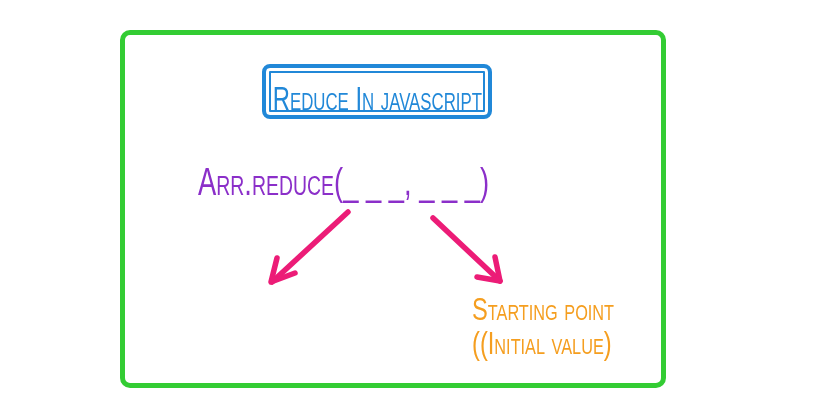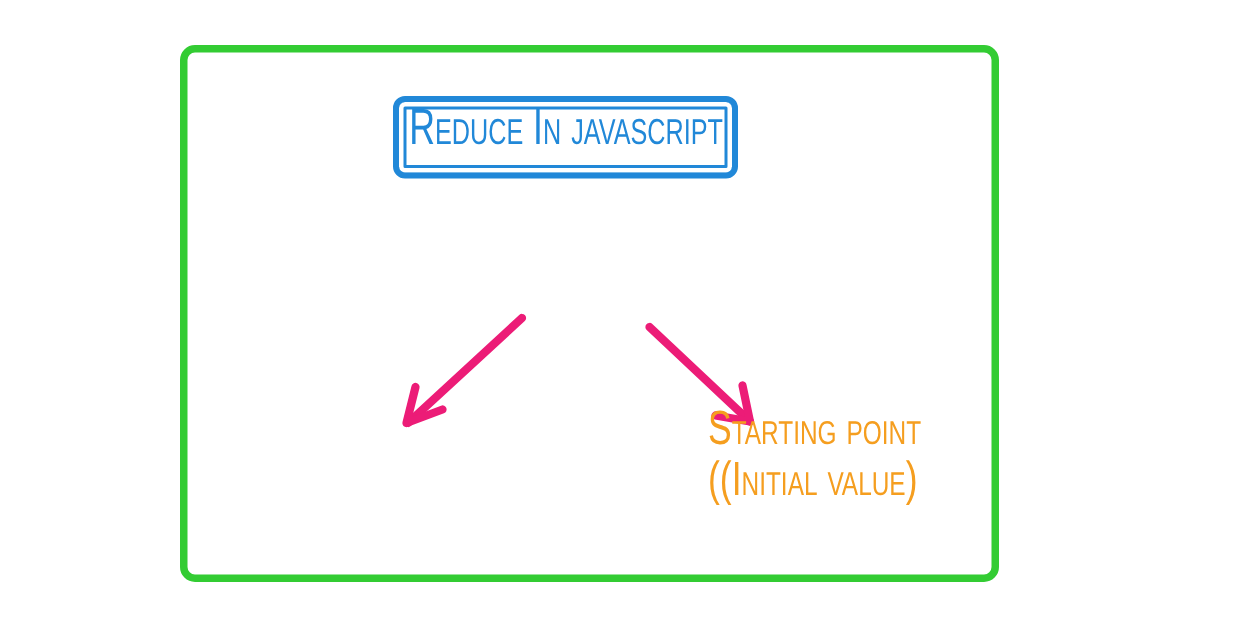--- a/index.html
+++ b/index.html
@@ -37,21 +37,21 @@
     position: absolute;
     left: 262px;
     top: 64px;
     width: 230px;
     height: 55px;
     box-sizing: border-box;
     border: 4px solid var(--title-blue, #2188d8);
     border-radius: 8px;
     box-shadow: inset 0 0 0 3px #ffffff, inset 0 0 0 5px var(--title-blue, #2188d8);
     display: flex;
-    align-items: flex-start;
+    align-items: flex-end;
     justify-content: center;
     background: #ffffff;
   }
   .hand {
     font-variant: small-caps;
     letter-spacing: 0px;
     white-space: nowrap;
     display: inline-block;
   }
   .title-text {
@@ -94,33 +94,36 @@
     color: var(--label-orange, #f59e1f);
   }
   .label .line {
     display: block;
     font-size: 32px;
     line-height: 34px;
     transform: scale(0.74, 1);
     transform-origin: left top;
   }
   .label-left  { left: 190px; top: 284px; }
-  .label-right { left: 472px; top: 268px; }
+  .label-right { left: 472px; top: 292px; }
 </style>
 </head>
 <body>
 
 <div class="canvas">
 
   <div class="frame"></div>
 
   <div class="title-box">
     <span class="hand title-text">Reduce In javascript</span>
   </div>
 
+  <div class="code-line">
+    <span class="hand code-text">Arr.reduce(_ _ _, _ _ _)</span>
+  </div>
 
   <svg class="arrows-layer" viewBox="0 0 840 420">
     <g>
       <path class="arrow-stroke" d="M348 212 L272 282"></path>
       <path class="arrow-stroke" d="M295 273 L271 282 L277 258"></path>
     </g>
     <g>
       <path class="arrow-stroke" d="M433 218 L500 281"></path>
       <path class="arrow-stroke" d="M477 277 L500 281 L495 257"></path>
     </g>

